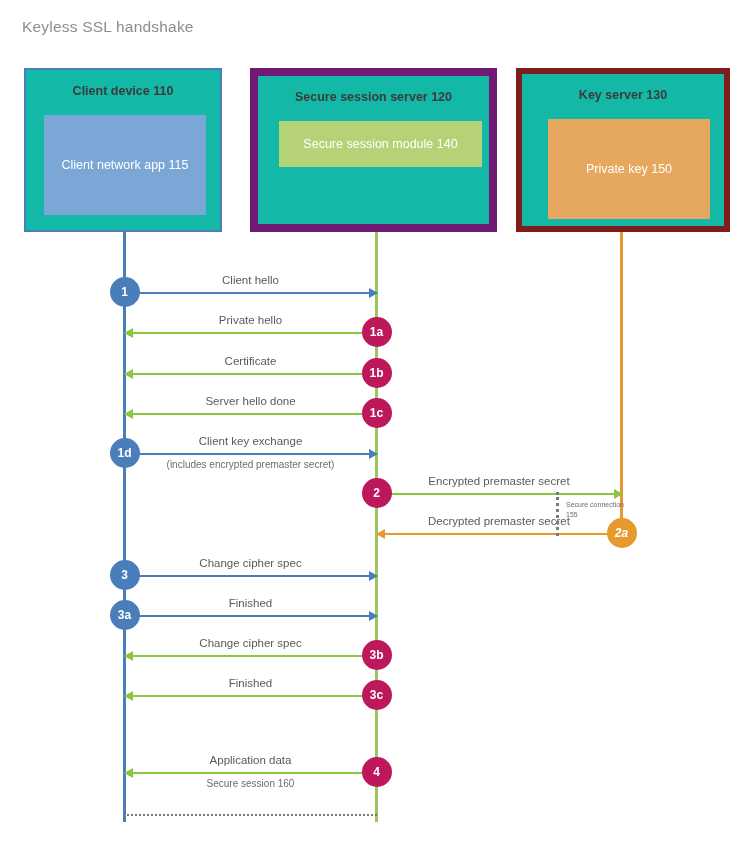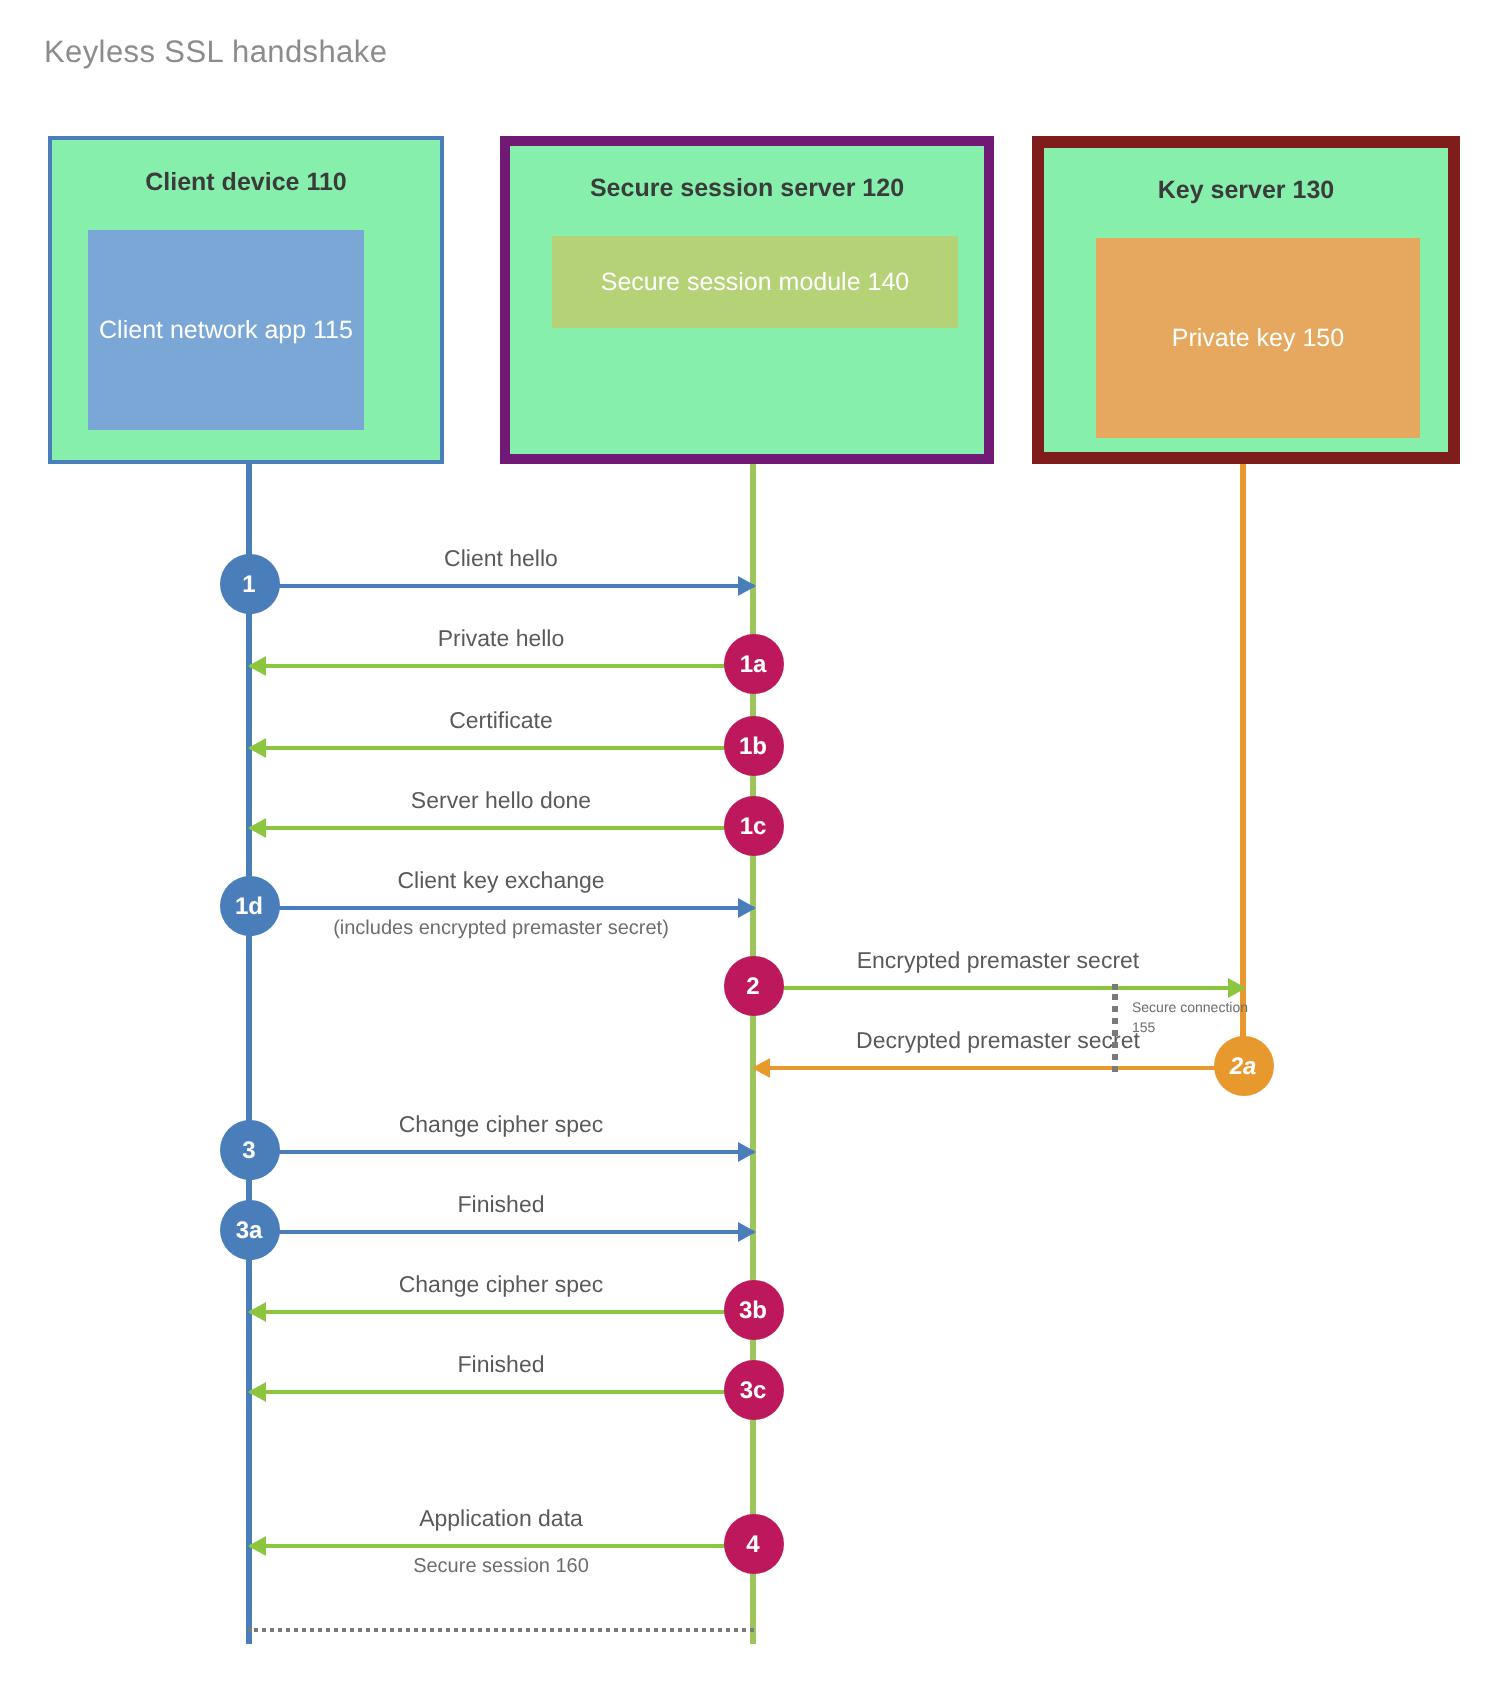--- a/index.html
+++ b/index.html
@@ -10,33 +10,33 @@
   }
   #stage{position:absolute;left:0;top:0;width:747px;height:843px;}
 
   .title{
     position:absolute;left:22px;top:18px;
     font-size:15.5px;color:#8c8c8c;letter-spacing:.2px;
     white-space:nowrap;
   }
 
   
-  .actor{position:absolute;background:#86efac;box-sizing:border-box;}
+  .actor{position:absolute;background:#14b8a6;box-sizing:border-box;}
   .actor .actor-title{
     position:absolute;left:0;right:0;top:14px;text-align:center;
     font-size:12.5px;font-weight:bold;color:#3b3b3b;
   }
   .inner{position:absolute;box-sizing:border-box;color:#ffffff;
          display:flex;align-items:center;justify-content:center;
          text-align:center;font-size:12.5px;line-height:1.35;}
 
   #actor-client{left:24px;top:68px;width:198px;height:164px;border:2px solid #4a7ebb;}
-  #actor-client .inner{left:18px;top:45px;width:138px;height:100px;background:#7ba7d7;}
+  #actor-client .inner{left:18px;top:45px;width:162px;height:100px;background:#7ba7d7;}
 
-  #actor-server{left:250px;top:68px;width:247px;height:164px;border:5px solid #701a75;}
+  #actor-server{left:250px;top:68px;width:247px;height:164px;border:8px solid #701a75;}
   #actor-server .inner.m1{left:21px;top:45px;width:203px;height:46px;background:#b5d276;}
   #actor-server .inner.m2{left:21px;top:99px;width:203px;height:46px;background:#b5d276;}
 
   #actor-key{left:516px;top:68px;width:214px;height:164px;border:6px solid #7f1d1d;}
   #actor-key .inner{left:26px;top:45px;width:162px;height:100px;background:#e5a85e;}
 
   
   .lifeline{position:absolute;width:3px;}
   #lifeline-client{left:123px;top:232px;height:590px;background:#4a7ebb;}
   #lifeline-server{left:375px;top:232px;height:590px;background:#9dc55e;}

